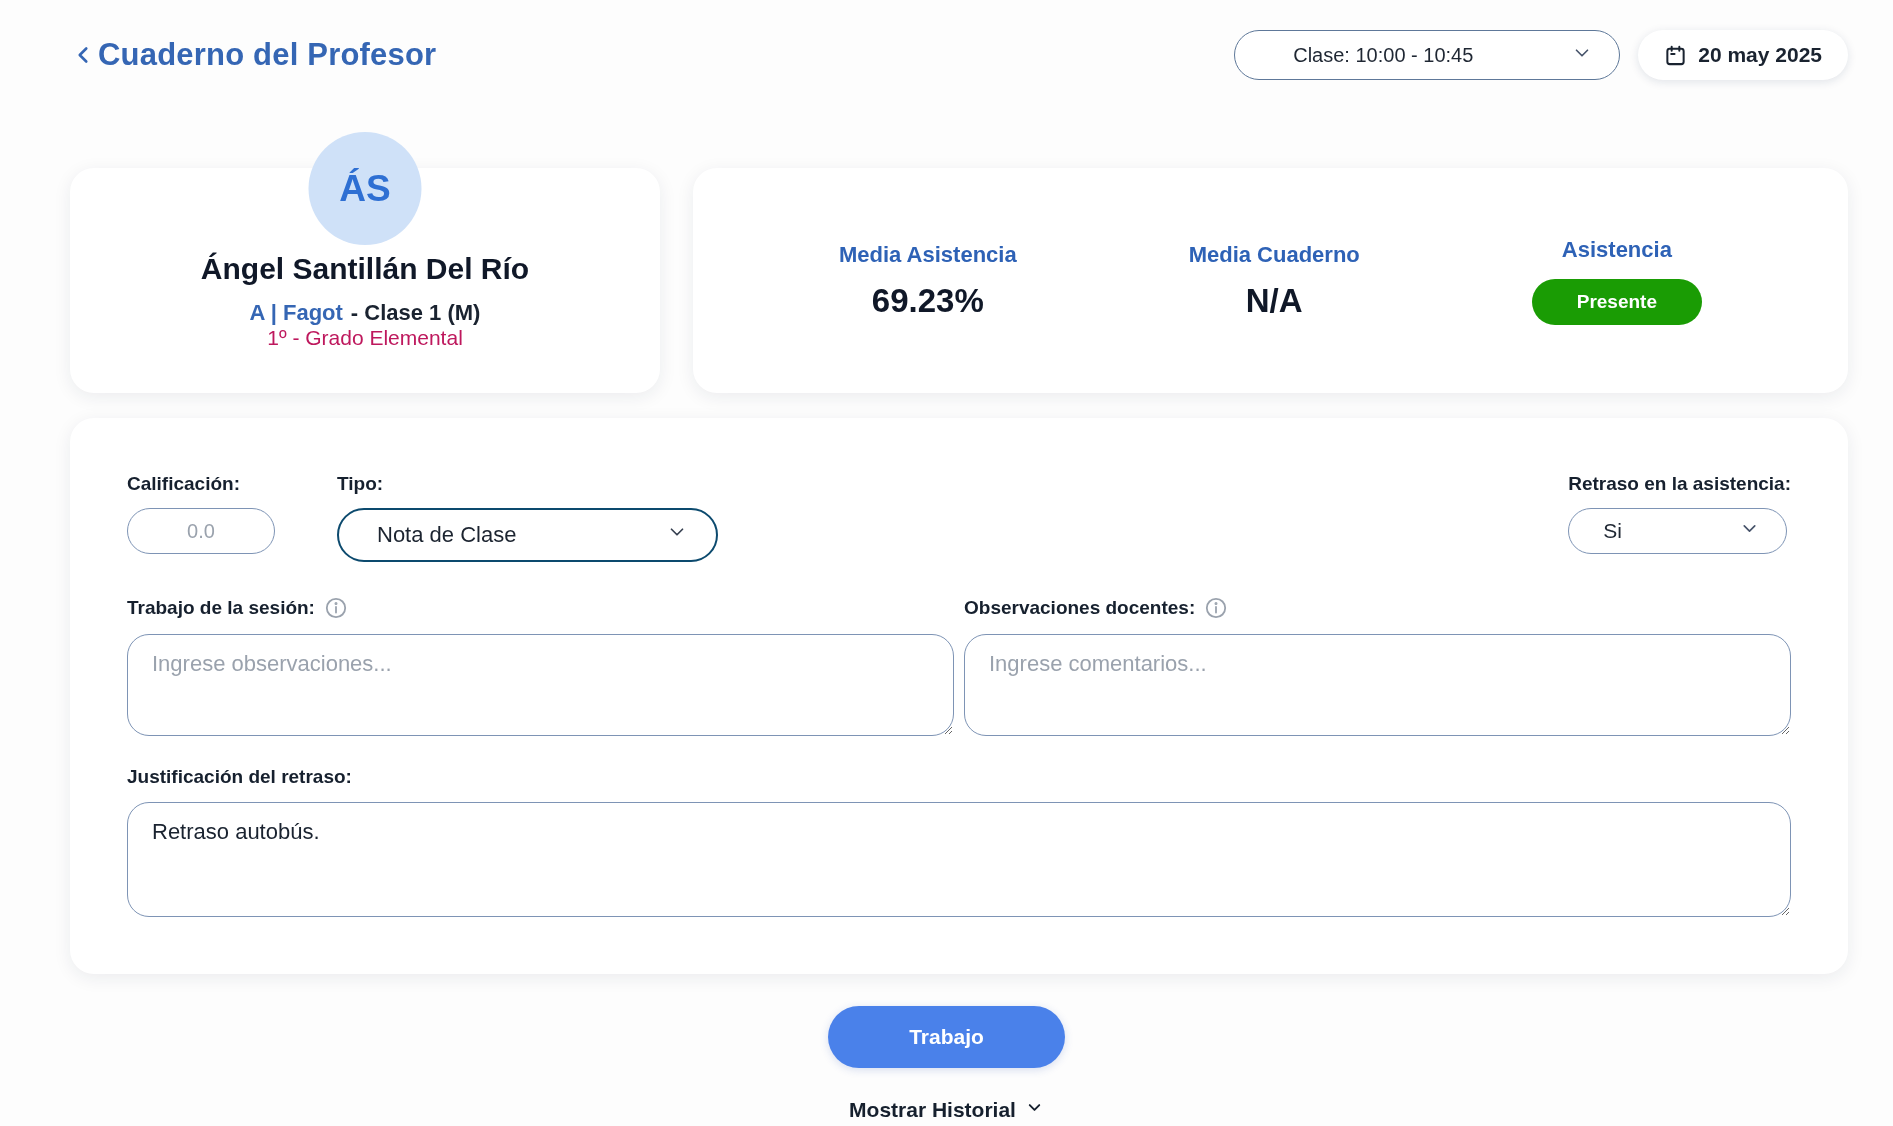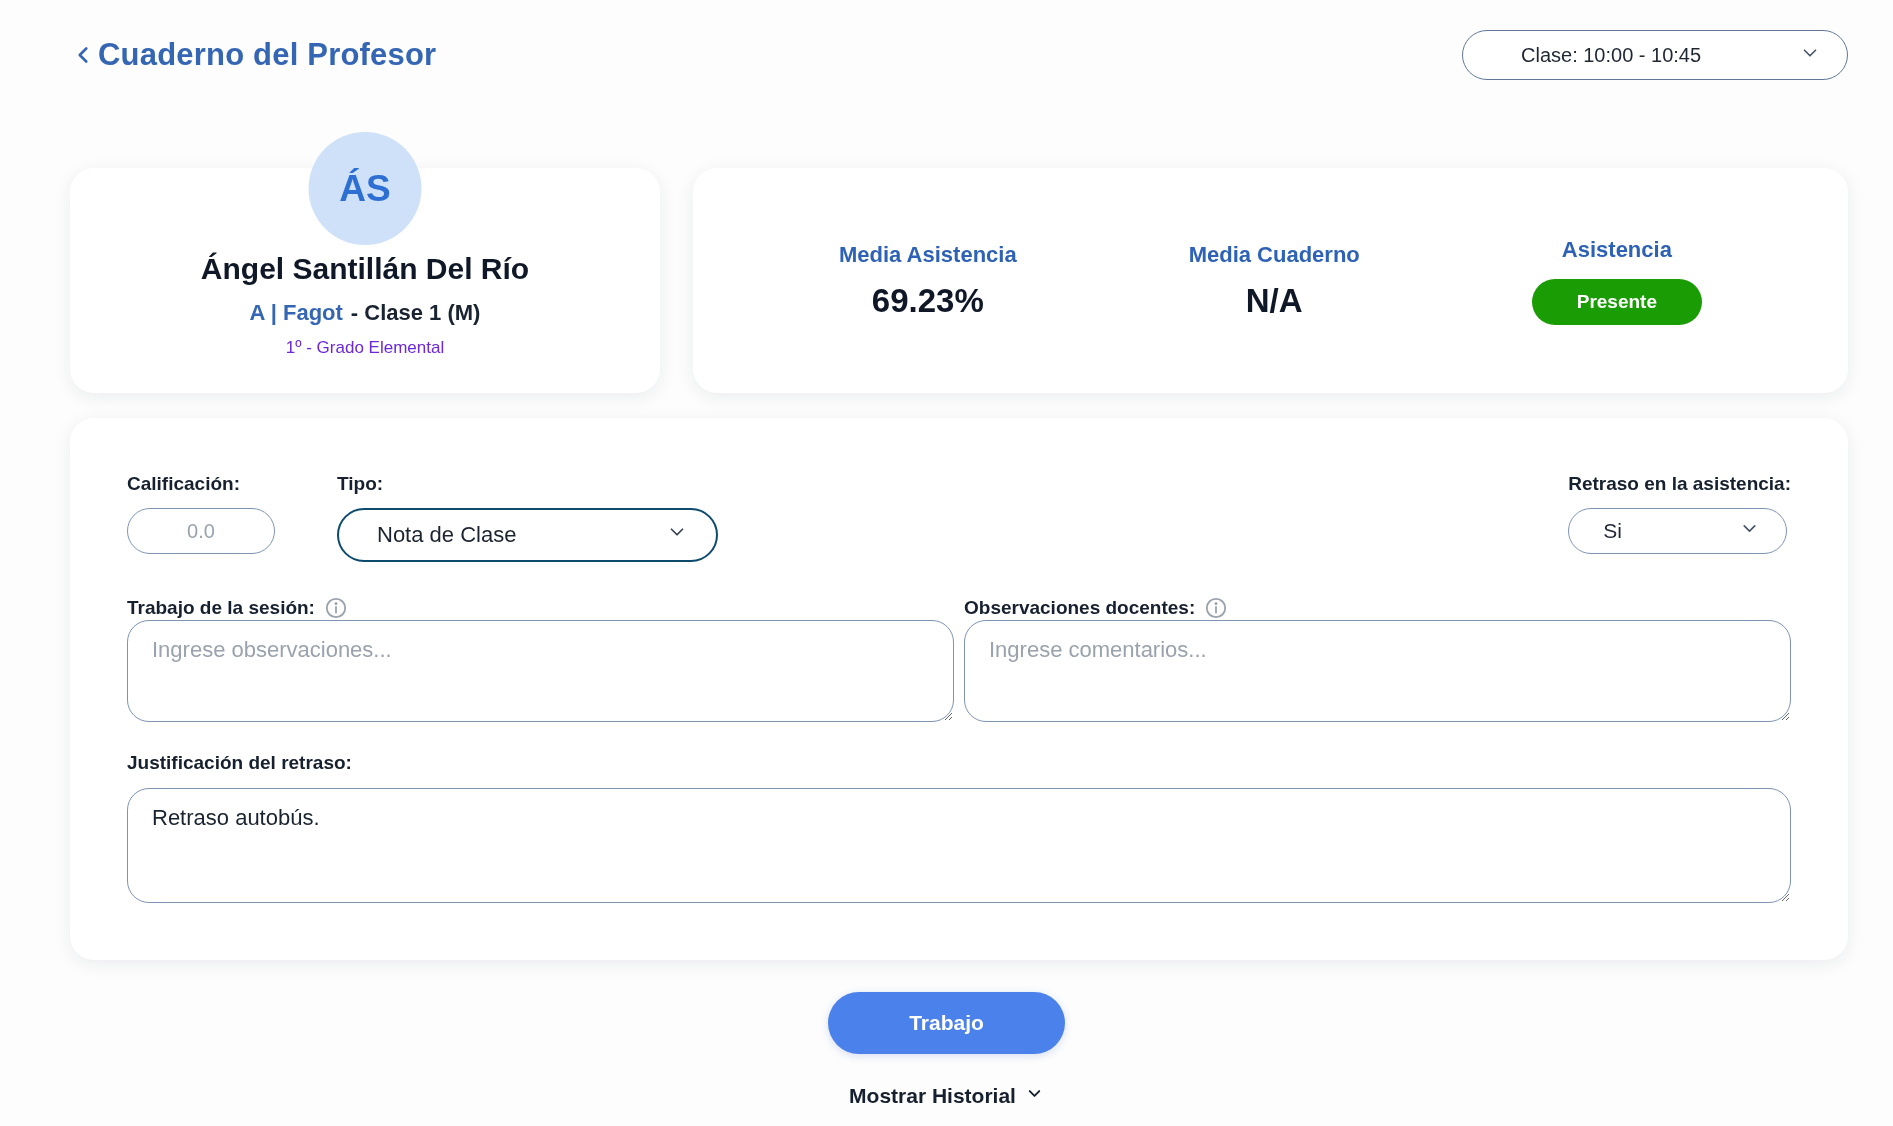--- a/index.html
+++ b/index.html
@@ -54,21 +54,21 @@
     position:absolute; top:-36px; left:50%; transform:translateX(-50%);
     width:113px; height:113px; border-radius:50%;
     background:#cfe1f8; color:#2e6fd3;
     display:flex; align-items:center; justify-content:center;
     font-size:37px; font-weight:700;
   }
   .student-name { font-size:30px; font-weight:700; color:#101828; line-height:34px; }
   .student-sub { margin-top:14px; font-size:22px; font-weight:700; color:#1a2330; }
   .student-sub .grp { color:#3566b4; }
   .student-sub .cls { margin-left:8px; }
-  .student-grade { margin-top:12px; font-size:17px; font-weight:400; color:#6d28d9; }
+  .student-grade { font-size:21px; font-weight:400; color:#be185d; }
 
   .stats-card {
     flex:1; display:flex; align-items:center; justify-content:space-around;
     padding:0 60px;
   }
   .stat-col { display:flex; flex-direction:column; align-items:center; }
   .stat-label { font-size:22px; font-weight:700; color:#2e62b6; }
   .stat-value { margin-top:14px; font-size:33px; font-weight:700; color:#101828; }
   .status-badge {
     margin-top:16px; background:#1a9c04; color:#fff;
@@ -103,21 +103,21 @@
   .fld-retraso { margin-left:auto; align-items:flex-start; }
   .retraso-select {
     width:219px; height:46px; border:1px solid #7e94b5; border-radius:23px;
     display:flex; align-items:center; padding:0 26px 0 34px;
     font-size:21px; color:#1f2733; background:#fff; cursor:pointer;
   }
   .retraso-select .chevron { margin-left:auto; }
 
   .row2 { display:flex; gap:10px; margin-top:34px; }
   .col { flex:1; display:flex; flex-direction:column; }
-  .col .field-label { }
+  .col .field-label { margin-bottom:14px; }
   textarea {
     border:1px solid #7e94b5; border-radius:22px;
     padding:16px 24px; font-size:22px; color:#1a2330;
     font-family:"Liberation Sans", sans-serif;
     outline:none; background:#fff; width:100%;
   }
   textarea::placeholder { color:#9aa2ad; }
   .obs-area { height:102px; }
   .row3 { margin-top:30px; display:flex; flex-direction:column; }
   .row3 .field-label { margin-bottom:14px; }
@@ -154,20 +154,31 @@
     </div>
     <div class="header-right">
       <div class="class-select">
         <span>Clase: 10:00 - 10:45</span>
         <span class="chevron">
           <svg width="22" height="22" viewBox="0 0 24 24" fill="none" stroke="#46536a" stroke-width="1.8" stroke-linecap="round" stroke-linejoin="round">
               <polyline points="6 9 12 15 18 9"></polyline>
             </svg>
         </span>
       </div>
+      <button class="date-btn">
+        <span class="info-icon">
+          <svg width="23" height="23" viewBox="0 0 24 24" fill="none" stroke="#1a2330" stroke-width="2.1" stroke-linecap="round" stroke-linejoin="round">
+              <rect x="3.5" y="5" width="17" height="16" rx="2.5"></rect>
+              <line x1="8" y1="3" x2="8" y2="7"></line>
+              <line x1="16" y1="3" x2="16" y2="7"></line>
+              <line x1="7.5" y1="10.5" x2="11" y2="10.5"></line>
+            </svg>
+        </span>
+        <span>20 may 2025</span>
+      </button>
     </div>
   </div>
 
   <div class="cards-row">
     <div class="card student-card">
       <div class="avatar">ÁS</div>
       <div class="student-name">Ángel Santillán Del Río</div>
       <div class="student-sub">
         <span class="grp">A | Fagot</span><span class="cls">- Clase 1 (M)</span>
       </div>

